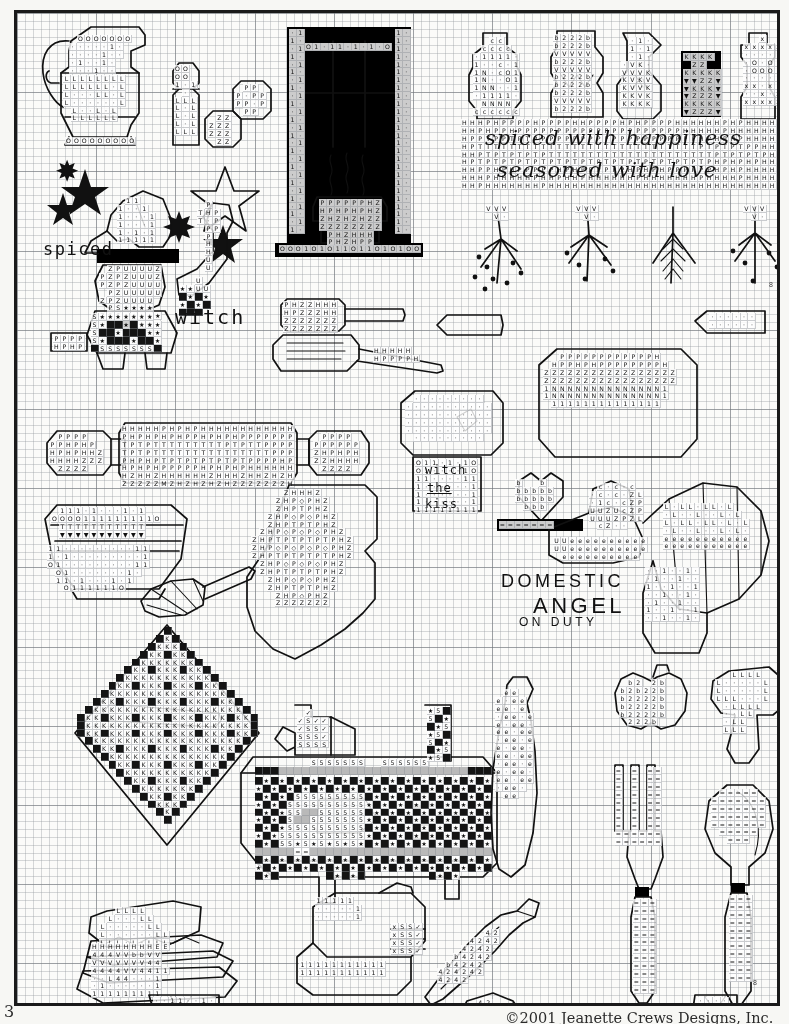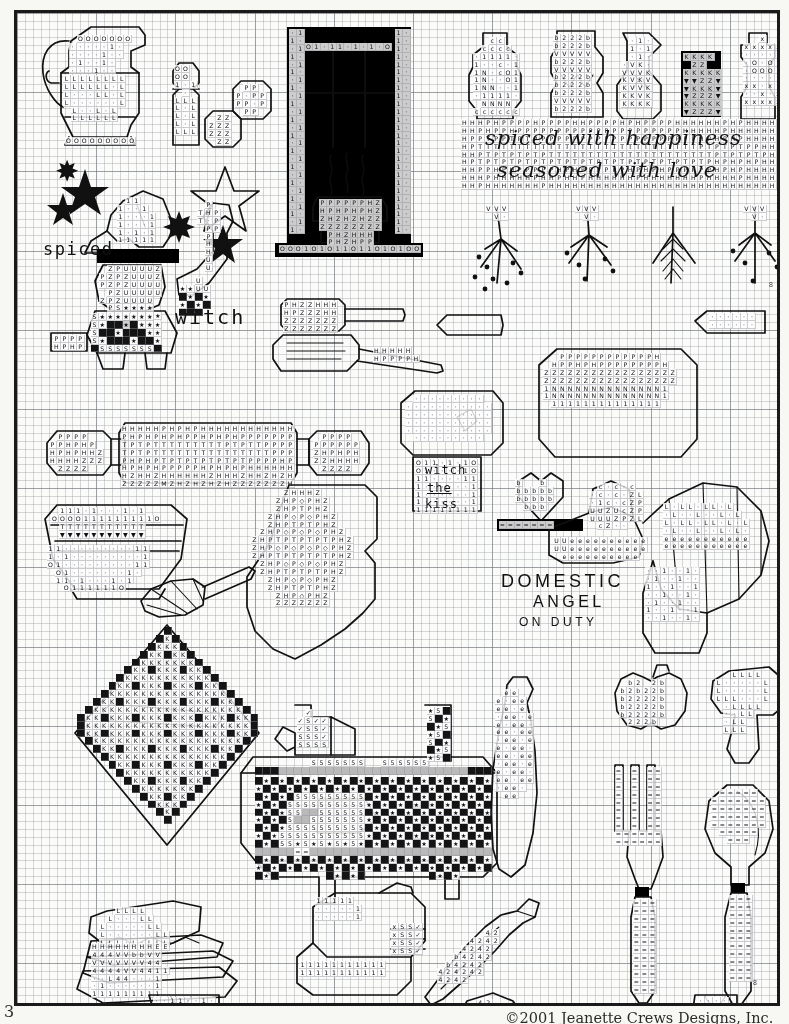--- a/index.html
+++ b/index.html
@@ -2816,21 +2816,21 @@
           <span class="c">·</span>
           <span class="c">1</span>
           <span class="c">·</span>
           <span class="c">·</span>
           <span class="c">1</span>
           <span class="c">·</span>
           <span class="c e"></span>
           <span class="c e"></span>
       </div>
       <span class="block" style="left:8px;top:108px;font-size:18px;letter-spacing:3.5px;">DOMESTIC</span>
-      <span class="block" style="left:40px;top:130px;font-size:16px;letter-spacing:3.5px;">ANGEL</span>
+      <span class="block" style="left:40px;top:130px;font-size:22px;letter-spacing:3.5px;">ANGEL</span>
       <span class="block" style="left:26px;top:152px;font-size:12px;letter-spacing:3.5px;">ON DUTY</span>
     </div>
 
     <div class="motif" style="left:52px;top:608px;width:200px;height:230px;">
       <svg class="ink" width="200" height="230" viewBox="0 0 200 230">
         <path d="M98 4 L190 112 L98 224 L6 112 Z"></path>
         <path class="thin" d="M34 92 L40 84 L52 84 L150 92 L152 100 L146 106 L44 100 L34 100 Z"></path>
       </svg>
       <div class="cellgrid" style="left:8px;top:6px;grid-template-columns:repeat(24,7.9px);grid-auto-rows:7.9px;">
         <span class="c e"></span>

